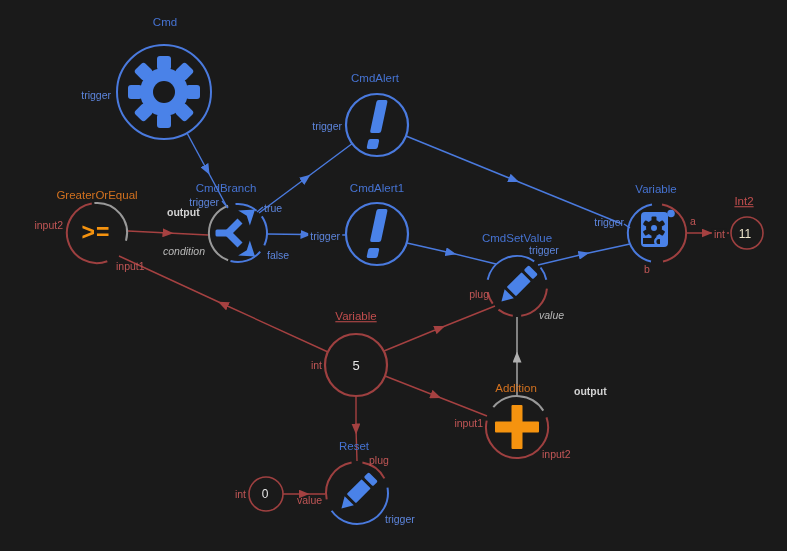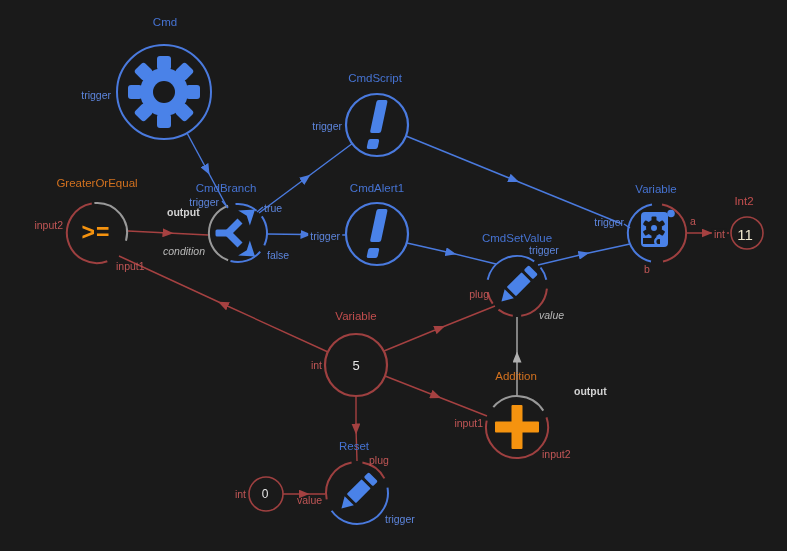--- a/index.html
+++ b/index.html
@@ -8,28 +8,28 @@
     overflow:hidden;font-family:"Liberation Sans",sans-serif;
   }
   .canvas svg{position:absolute;left:0;top:0;}
   .lab{position:absolute;font-size:10.5px;line-height:1;white-space:nowrap;z-index:3;}
   .title{font-size:11.5px;}
   .al{transform:translate(0,-50%);}
   .ar{transform:translate(-100%,-50%);}
   .ac{transform:translate(-50%,-50%);}
   .c-blue-t{color:#4673d2;}
   .c-blue{color:#5d85dc;}
-  .c-red-t{color:#c24e4e;}
+  .c-red-t{color:#c24e4e;text-decoration:underline;}
   .c-red{color:#c05656;}
-  .c-orange{color:#d2711f;}
+  .c-orange{color:#d2711f;margin-top:12px;}
   .c-gray{color:#b9b9b9;font-style:italic;}
   .c-gray-b{color:#d2d2d2;font-weight:bold;margin-left:40px;}
   .val{color:#e6e6e6;font-size:13px;}
   .val-sm{color:#e6e6e6;font-size:12px;}
-  .val-cream{color:#efe7cd;font-size:15px;}
+  .val-cream{color:#efe7cd;font-size:12px;}
   .mask{background:#1a1a1a;padding:0 2px;}
   .op{color:#f5930f;font-size:23px;font-weight:bold;letter-spacing:1px;z-index:2;}
 </style>
 </head>
 <body>
 
 <div class="canvas">
 
 <svg width="787" height="551" viewBox="0 0 787 551">
   <defs>
@@ -185,21 +185,21 @@
 
   <g fill="#f5930f">
     <rect x="495" y="421.5" width="44" height="11" rx="1"></rect>
     <rect x="511.5" y="405" width="11" height="44" rx="1"></rect>
   </g>
 </svg>
 
 <span class="lab title ac c-blue-t" style="left:165px;top:23px">Cmd</span>
 <span class="lab title ac c-orange" style="left:97px;top:184px">GreaterOrEqual</span>
 <span class="lab title ac c-blue-t" style="left:226px;top:189px">CmdBranch</span>
-<span class="lab title ac c-blue-t" style="left:375px;top:79px">CmdScript</span>
+<span class="lab title ac c-blue-t" style="left:375px;top:79px">CmdAlert</span>
 <span class="lab title ac c-blue-t" style="left:377px;top:189px">CmdAlert1</span>
 <span class="lab title ac c-blue-t" style="left:517px;top:239px">CmdSetValue</span>
 <span class="lab title ac c-blue-t" style="left:656px;top:190px">Variable</span>
 <span class="lab title ac c-red-t" style="left:744px;top:202px">Int2</span>
 <span class="lab title ac c-red-t" style="left:356px;top:317px">Variable</span>
 <span class="lab title ac c-orange" style="left:516px;top:377px">Addition</span>
 <span class="lab title ac c-blue-t" style="left:354px;top:447px">Reset</span>
 
 <span class="lab ar c-blue" style="left:111px;top:95px">trigger</span>
 <span class="lab ar c-red" style="left:63px;top:225px">input2</span>

